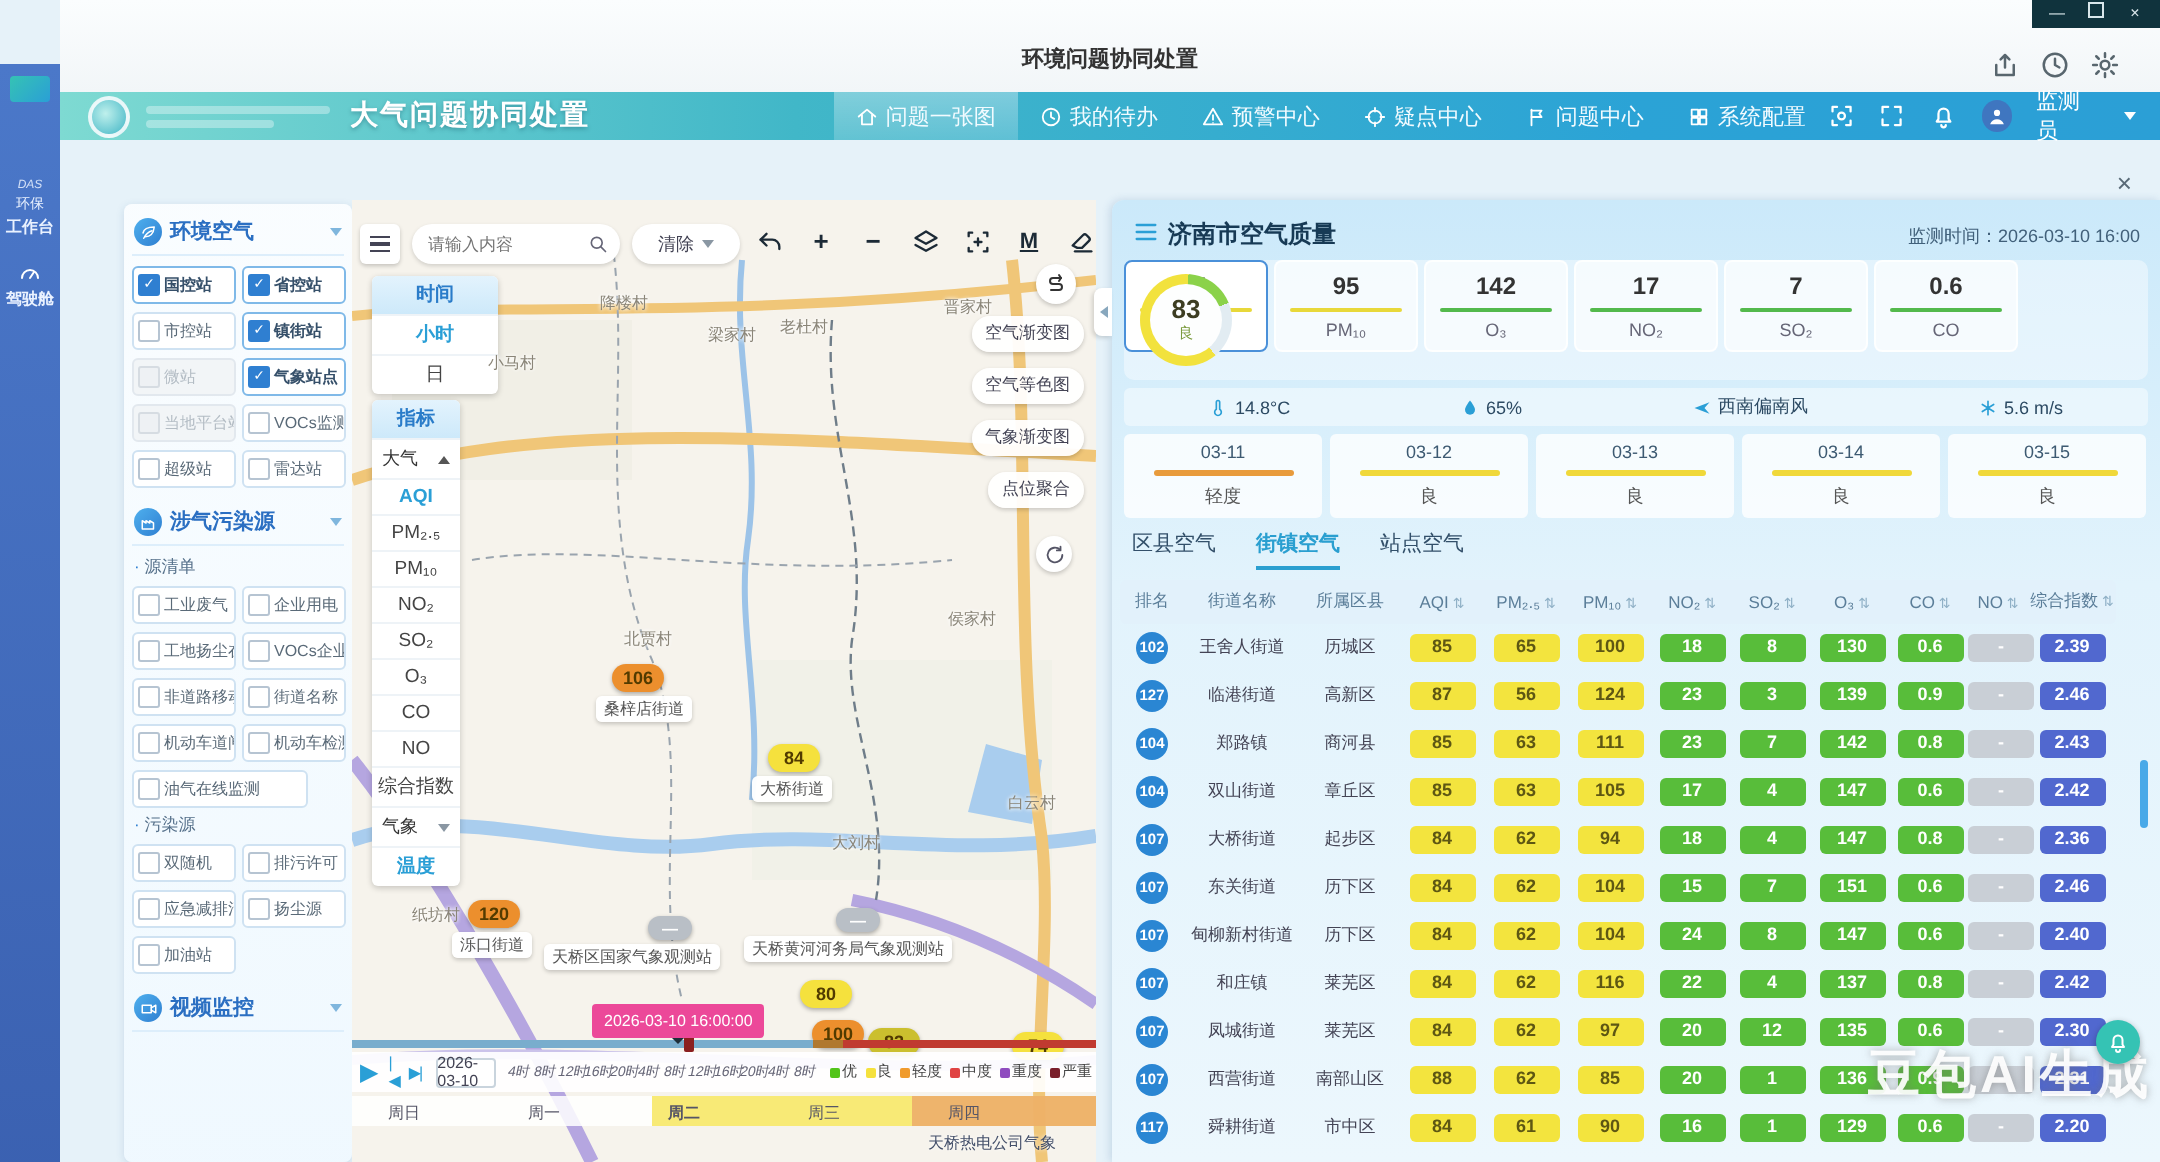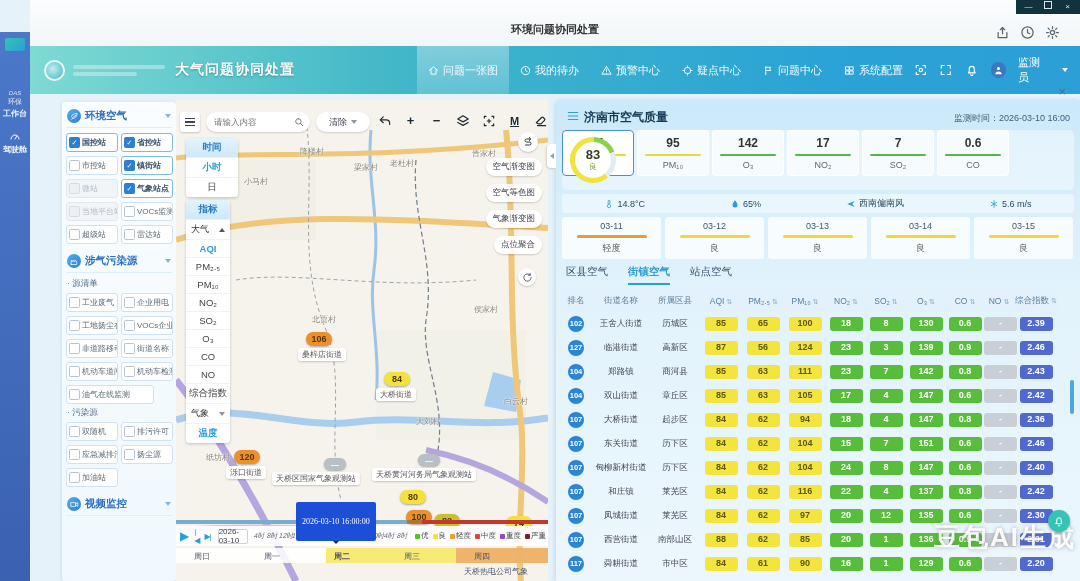--- a/index.html
+++ b/index.html
@@ -21,21 +21,21 @@
   
   #titlebar{left:30px;top:0;width:1050px;height:46px;background:linear-gradient(180deg,#fbfdfe,#f2f6f8);}
   #win-title{left:0;right:0;top:22px;text-align:center;font-size:11px;font-weight:700;color:#333;}
   .tb-ic{width:15px;height:15px;color:#58666e;cursor:pointer;}
   #tb-icons{right:20px;top:25px;display:flex;gap:10px;align-items:center;}
   #win-ctrls{right:0;top:0;width:64px;height:14px;background:#10333d;display:flex;align-items:center;justify-content:space-evenly;color:#d9e6ea;}
   #win-ctrls .wc{font-size:8px;line-height:14px;cursor:pointer;width:14px;text-align:center;}
   #win-ctrls .sq{width:6px;height:6px;border:1px solid #d9e6ea;display:inline-block;}
 
   
-  #navbar{left:30px;top:46px;width:1050px;height:48px;display:flex;align-items:stretch;
+  #navbar{left:30px;top:46px;width:1050px;height:24px;display:flex;align-items:stretch;
     background:linear-gradient(90deg,#7edad2,#41b7c8 35%,#2ba3d6 75%,#2b9fd6);}
   #brand{display:flex;align-items:center;padding-left:14px;width:380px;}
   #brand .emblem{width:17px;height:17px;border-radius:50%;border:2px solid rgba(255,255,255,.85);background:radial-gradient(circle at 40% 40%,#bff0ec,#3fb5c5);}
   #brand .ghost{margin-left:8px;width:92px;}
   #brand .ghost i{display:block;height:4px;border-radius:2px;background:rgba(255,255,255,.35);margin:3px 0;}
   #brand .ghost i:last-child{width:70%;}
   #brand-title{margin-left:10px;font-size:14px;font-weight:800;color:#fff;letter-spacing:1px;text-shadow:0 1px 2px rgba(0,60,80,.35);white-space:nowrap;}
   #nav-items{display:flex;align-items:stretch;}
   .nav-item{display:flex;align-items:center;gap:4px;padding:0 11px;color:#f2fbff;font-size:11px;cursor:pointer;white-space:nowrap;}
   .nav-item.active{background:linear-gradient(180deg,rgba(255,255,255,.34),rgba(255,255,255,.18));}
@@ -82,21 +82,21 @@
   #map-filter{left:140px;top:12px;width:54px;height:20px;background:#fff;border-radius:10px;box-shadow:0 1px 2px rgba(0,0,0,.15);
     display:flex;align-items:center;justify-content:center;gap:4px;font-size:9px;color:#445;cursor:pointer;}
   .caret-g{width:0;height:0;border-left:3px solid transparent;border-right:3px solid transparent;border-top:4px solid #8a97a3;display:inline-block;}
   #map-tools{left:200px;top:12px;display:flex;gap:9px;align-items:center;color:#1c2a36;}
   #map-tools .mt{width:17px;height:17px;display:flex;align-items:center;justify-content:center;cursor:pointer;}
   #map-tools .glyph{font-size:13px;font-weight:700;}
   #map-tools .mm{font-size:11px;font-weight:800;text-decoration:underline;}
   #map-tools svg{width:14px;height:14px;}
 
   .mbox{background:#fff;border-radius:3px;box-shadow:0 1px 3px rgba(0,0,0,.2);}
-  #time-menu{left:10px;top:38px;width:52px;}
+  #time-menu{left:10px;top:38px;width:63px;}
   #ind-menu{left:10px;top:100px;width:44px;}
   .mbox .mh{background:linear-gradient(180deg,#e3f3fd,#cde9fa);color:#2a7cc9;font-weight:800;font-size:9.5px;text-align:center;padding:3px 0;border-radius:3px 3px 0 0;}
   .mopt{font-size:9.5px;text-align:center;padding:3px 0;color:#444;border-top:1px solid #eef3f7;cursor:pointer;}
   .mopt.sel{color:#2a9fd6;font-weight:700;}
   .msel{display:flex;align-items:center;justify-content:space-between;padding:3px 5px;font-size:9px;color:#333;border-top:1px solid #eef3f7;cursor:pointer;}
   .caret-u{width:0;height:0;border-left:3px solid transparent;border-right:3px solid transparent;border-bottom:4px solid #555;}
 
   .ov-pill{right:6px;height:18px;background:rgba(255,255,255,.95);border-radius:9px;box-shadow:0 1px 2px rgba(0,0,0,.18);
     font-size:8.5px;color:#445;display:flex;align-items:center;padding:0 7px;cursor:pointer;white-space:nowrap;}
   #ov-compass{right:10px;top:32px;width:20px;height:20px;border-radius:50%;background:#fff;box-shadow:0 1px 2px rgba(0,0,0,.2);
@@ -105,21 +105,21 @@
   #ov-refresh{right:12px;top:168px;width:18px;height:18px;border-radius:50%;background:#fff;box-shadow:0 1px 2px rgba(0,0,0,.2);
     display:flex;align-items:center;justify-content:center;color:#556;cursor:pointer;}
   #ov-refresh svg{width:11px;height:11px;}
 
   .village{font-size:8px;color:#8a8578;text-shadow:0 0 2px #fff,0 0 2px #fff;white-space:nowrap;}
   .mk{height:14px;min-width:26px;border-radius:8px;display:flex;align-items:center;justify-content:center;
     font-size:9px;font-weight:800;color:#523b00;box-shadow:0 1px 2px rgba(0,0,0,.3);cursor:pointer;padding:0 3px;box-sizing:border-box;}
   .mk.gray{background:#b9bfc6;color:#fff;min-width:22px;height:12px;font-size:8px;}
   .mklabel{background:rgba(255,255,255,.96);border-radius:3px;box-shadow:0 1px 2px rgba(0,0,0,.2);
     font-size:8px;color:#555;padding:1px 4px;white-space:nowrap;}
-  #map-tooltip{background:#1d4ed8;color:#fff;font-size:8px;padding:15px 6px;border-radius:2px;white-space:nowrap;z-index:5;font-family:Liberation Serif, serif;}
+  #map-tooltip{background:#ec4899;color:#fff;font-size:8px;padding:4px 6px;border-radius:2px;white-space:nowrap;z-index:5;}
   #map-tooltip:after{content:"";position:absolute;left:50%;bottom:-3px;margin-left:-3px;border-left:3px solid transparent;border-right:3px solid transparent;border-top:3px solid #1e2f3a;}
 
   #tl-track{left:0;top:420px;width:372px;height:4px;background:linear-gradient(90deg,#79adcd 0 62%,#b0782f 62% 66%,#c03a30 66% 100%);cursor:pointer;}
   #tl-marker{left:166px;top:417px;width:5px;height:9px;background:#8a1f1f;border-radius:1px;cursor:pointer;}
   #tl-bar{left:0;top:426px;width:372px;height:20px;background:rgba(255,255,255,.92);display:flex;align-items:center;}
   #tl-play{font-size:12px;color:#2a9fd6;margin-left:4px;cursor:pointer;}
   .tl-step{font-size:8px;color:#2a9fd6;margin-left:5px;cursor:pointer;letter-spacing:-1px;}
   #tl-date{margin-left:7px;width:48px;height:13px;border:1px solid #c9d4dd;border-radius:2px;background:#fff;
     font-size:8px;color:#445;display:flex;align-items:center;justify-content:center;cursor:pointer;}
   #tl-hours{display:flex;margin-left:5px;}

